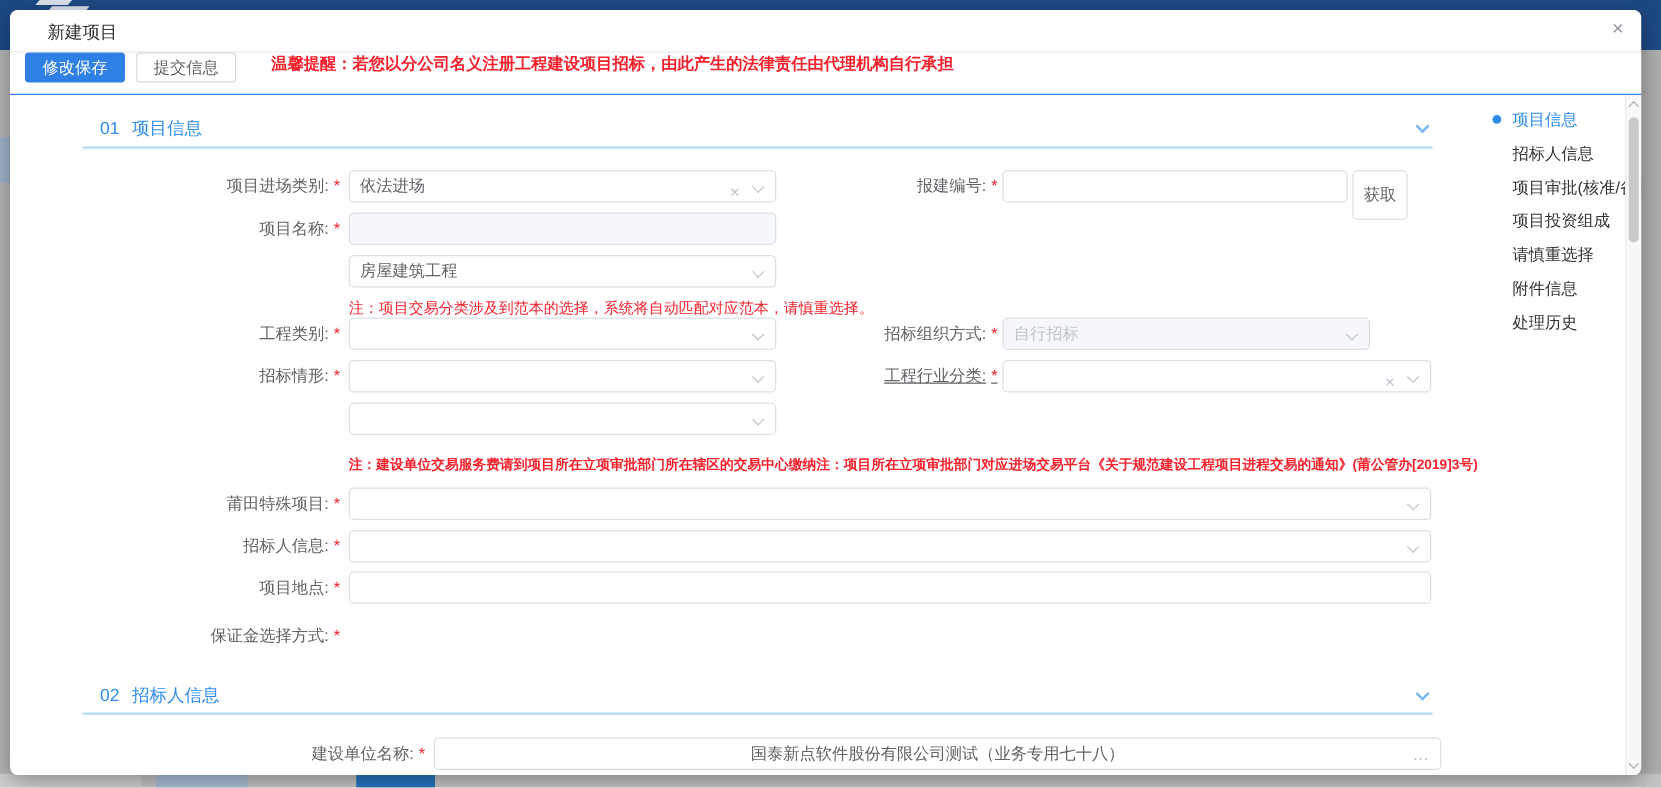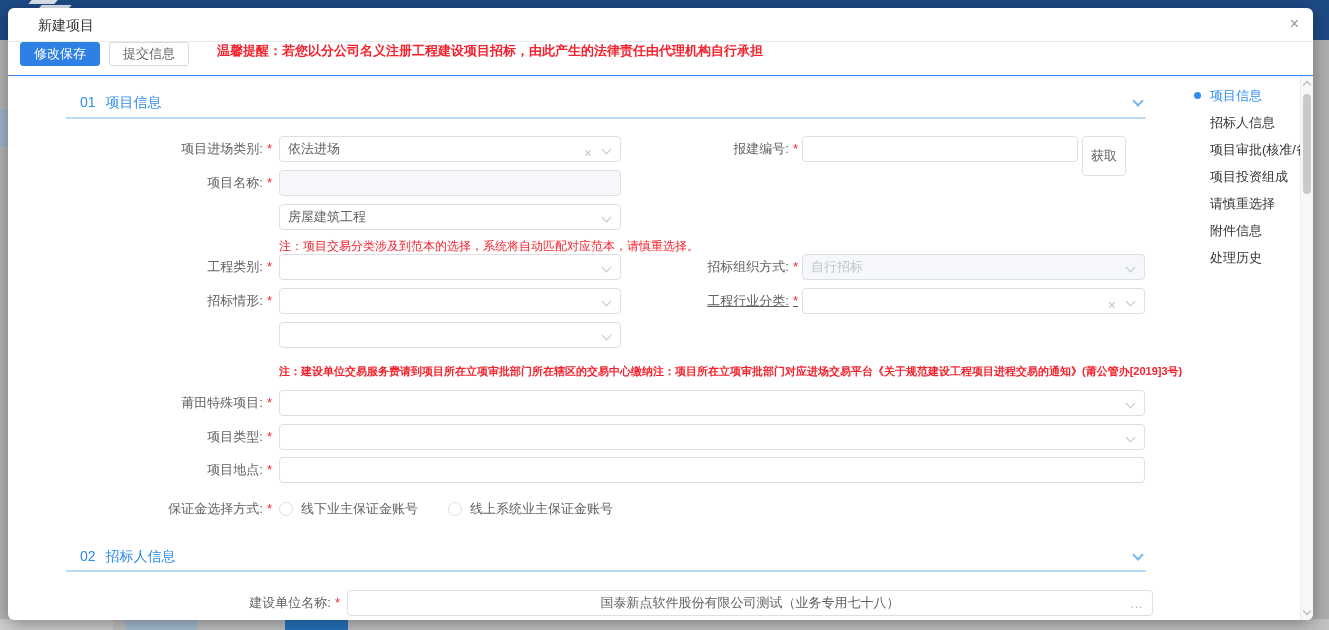--- a/index.html
+++ b/index.html
@@ -151,21 +151,21 @@
       <div class="flabel" style="left:0;top:178px;width:222px;">
         <span>工程类别:</span><span class="req">*</span>
       </div>
       <div class="ctl" style="left:229px;top:178px;width:342px;">
         <span></span>
         <span class="chev"></span>
       </div>
       <div class="flabel" style="left:520px;top:178px;width:228px;">
         <span>招标组织方式:</span><span class="req">*</span>
       </div>
-      <div class="ctl disabled" style="left:752px;top:178px;width:343px;">
+      <div class="ctl disabled" style="left:752px;top:178px;width:294px;">
         <span>自行招标</span>
         <span class="chev"></span>
       </div>
 
       <div class="flabel" style="left:0;top:212px;width:222px;">
         <span>招标情形:</span><span class="req">*</span>
       </div>
       <div class="ctl" style="left:229px;top:212px;width:342px;">
         <span></span>
         <span class="chev"></span>
@@ -188,41 +188,34 @@
 
       <div class="flabel" style="left:0;top:314px;width:222px;">
         <span>莆田特殊项目:</span><span class="req">*</span>
       </div>
       <div class="ctl" style="left:229px;top:314px;width:866px;">
         <span></span>
         <span class="chev"></span>
       </div>
 
       <div class="flabel" style="left:0;top:348px;width:222px;">
-        <span>项目类型:</span><span class="req">*</span>
+        <span>招标人信息:</span><span class="req">*</span>
       </div>
       <div class="ctl" style="left:229px;top:348px;width:866px;">
         <span></span>
         <span class="chev"></span>
       </div>
 
       <div class="flabel" style="left:0;top:381px;width:222px;">
         <span>项目地点:</span><span class="req">*</span>
       </div>
       <input class="ctl" style="left: 229px; top: 381px; width: 866px;" value="">
 
       <div class="flabel" style="left:0;top:420px;width:222px;">
         <span>保证金选择方式:</span><span class="req">*</span>
-      </div>
-      <div class="radio-row" style="left:229px;top:420px;">
-        <span class="radio"></span>
-        <span>线下业主保证金账号</span>
-        <span class="radio-gap"></span>
-        <span class="radio"></span>
-        <span>线上系统业主保证金账号</span>
       </div>
 
       <div class="sec-title" style="left:30px;top:472px;">
         <span class="no">02</span><span>招标人信息</span>
       </div>
       <span class="sec-chev" style="left:1084px;top:475px;"></span>
       <div class="sec-line" style="top:494px;"></div>
 
       <div class="flabel" style="left:0;top:514px;width:290px;">
         <span>建设单位名称:</span><span class="req">*</span>

